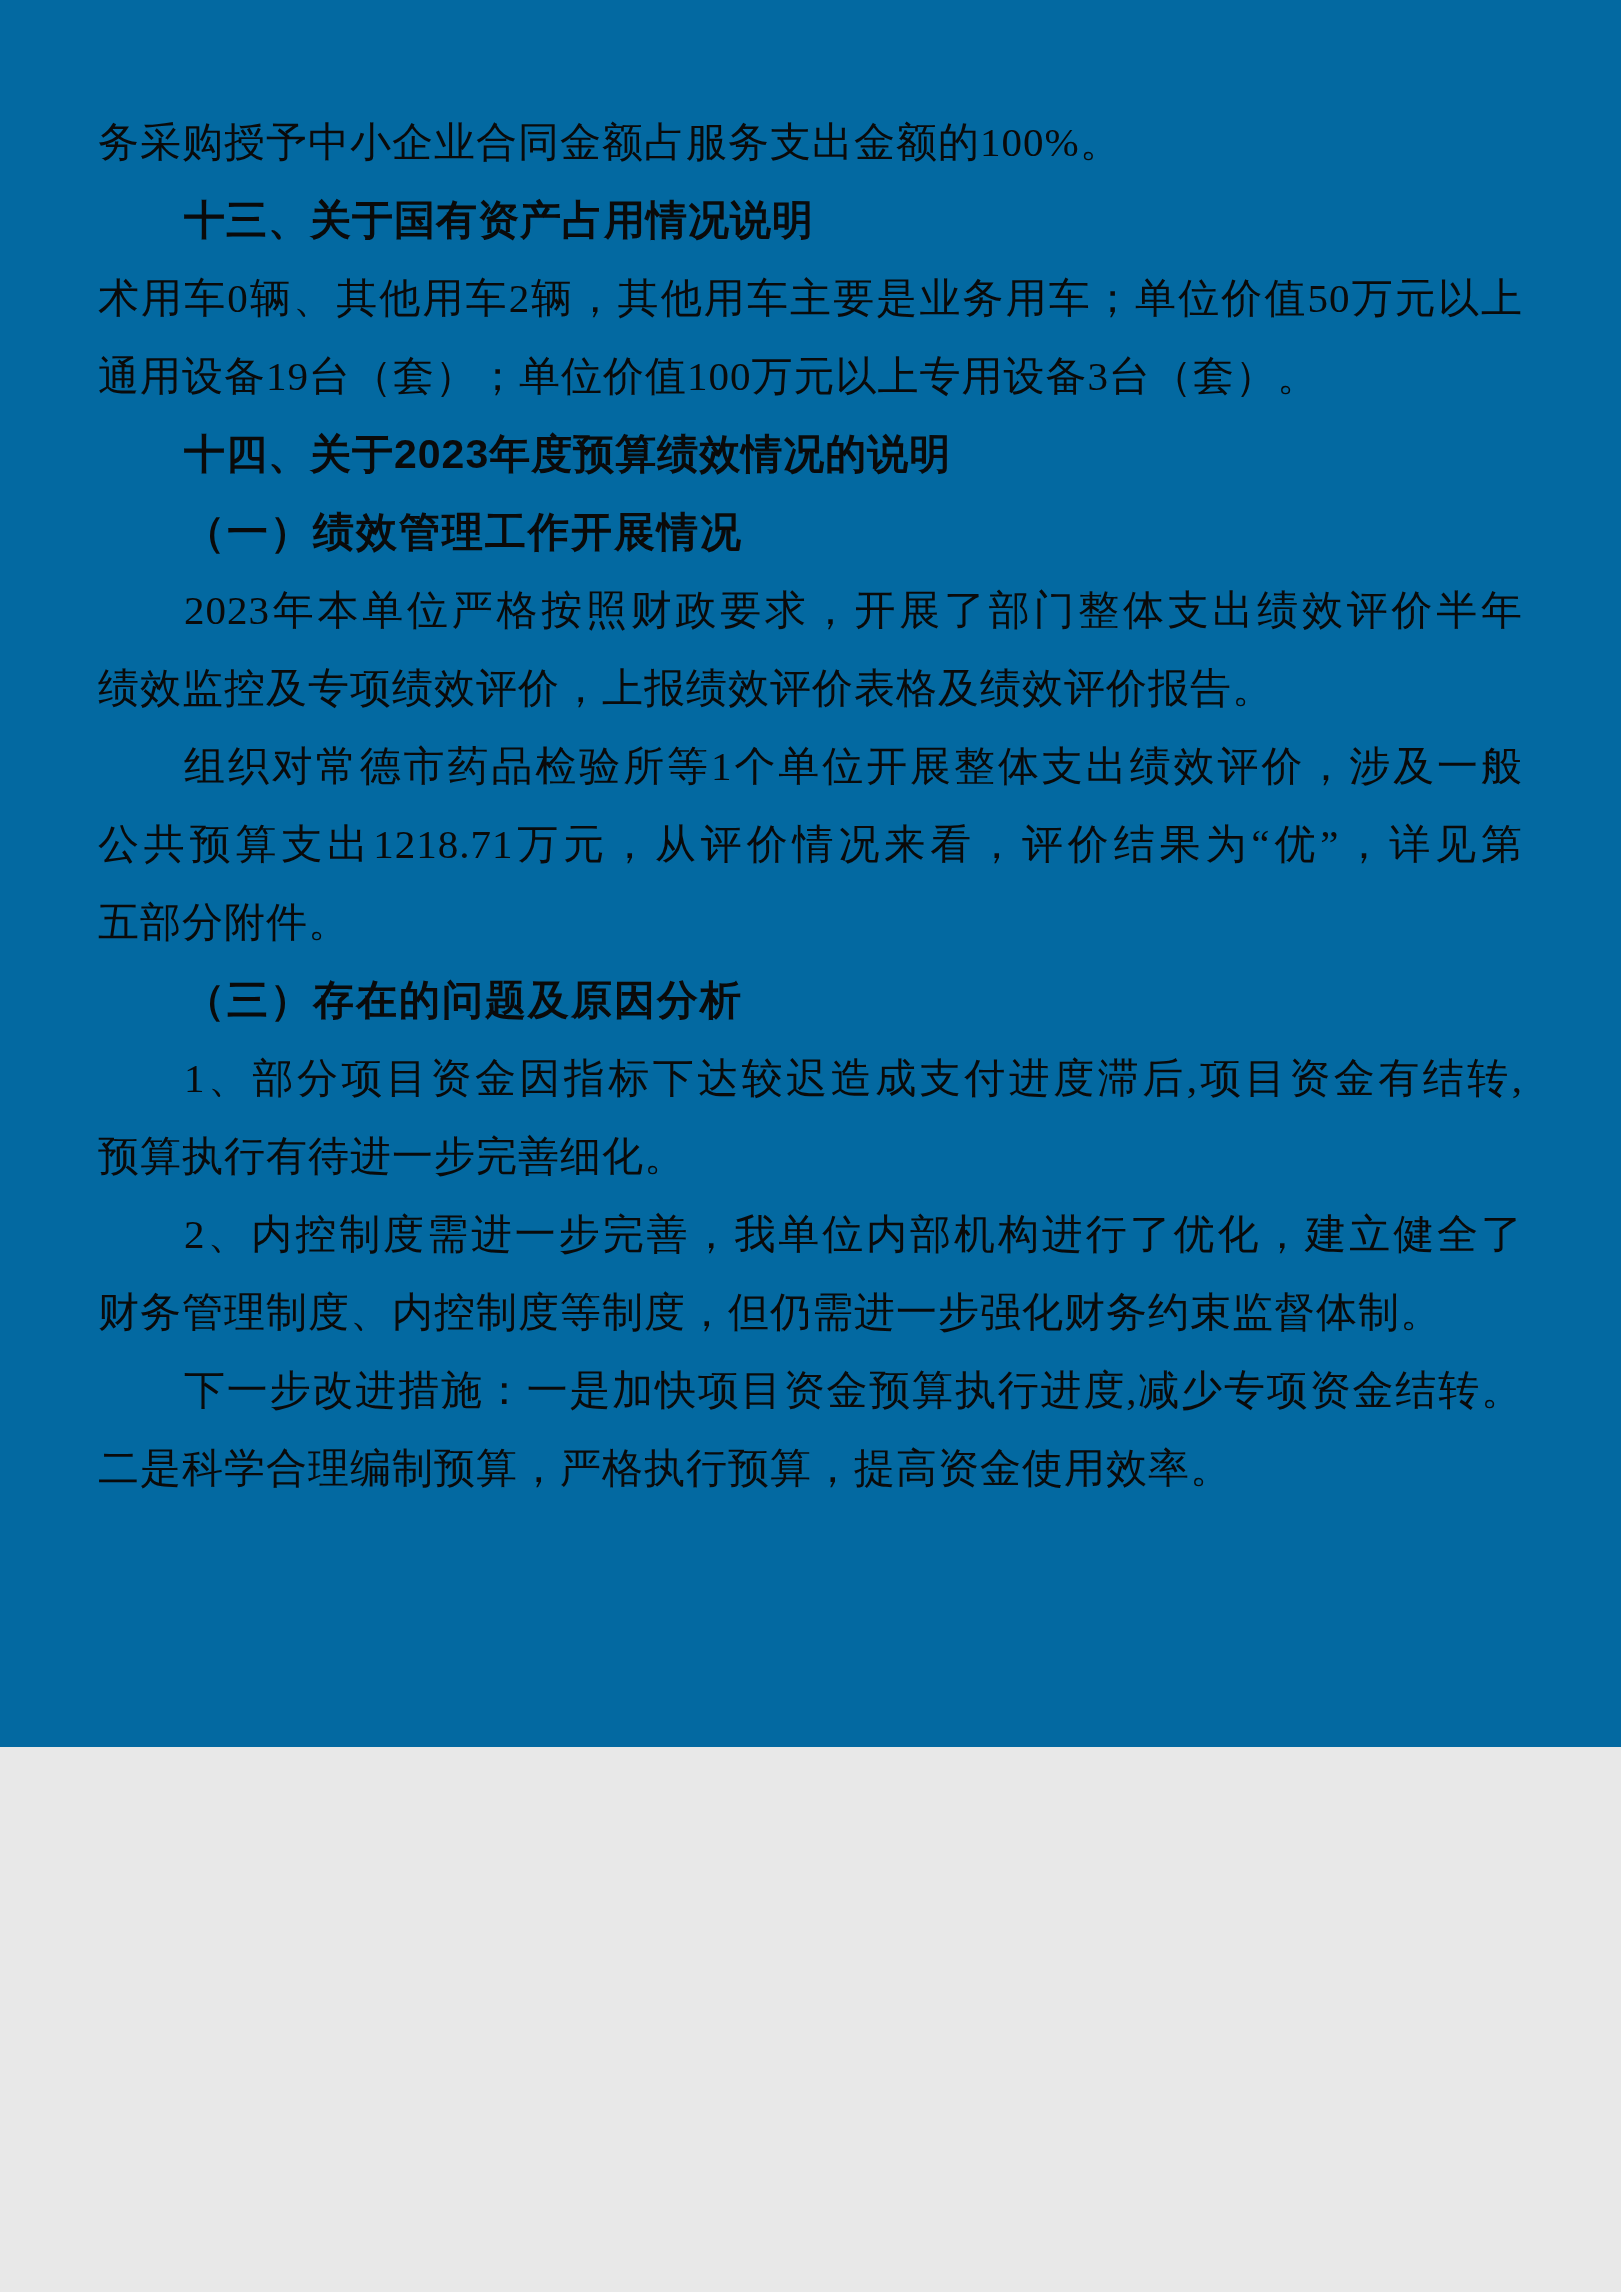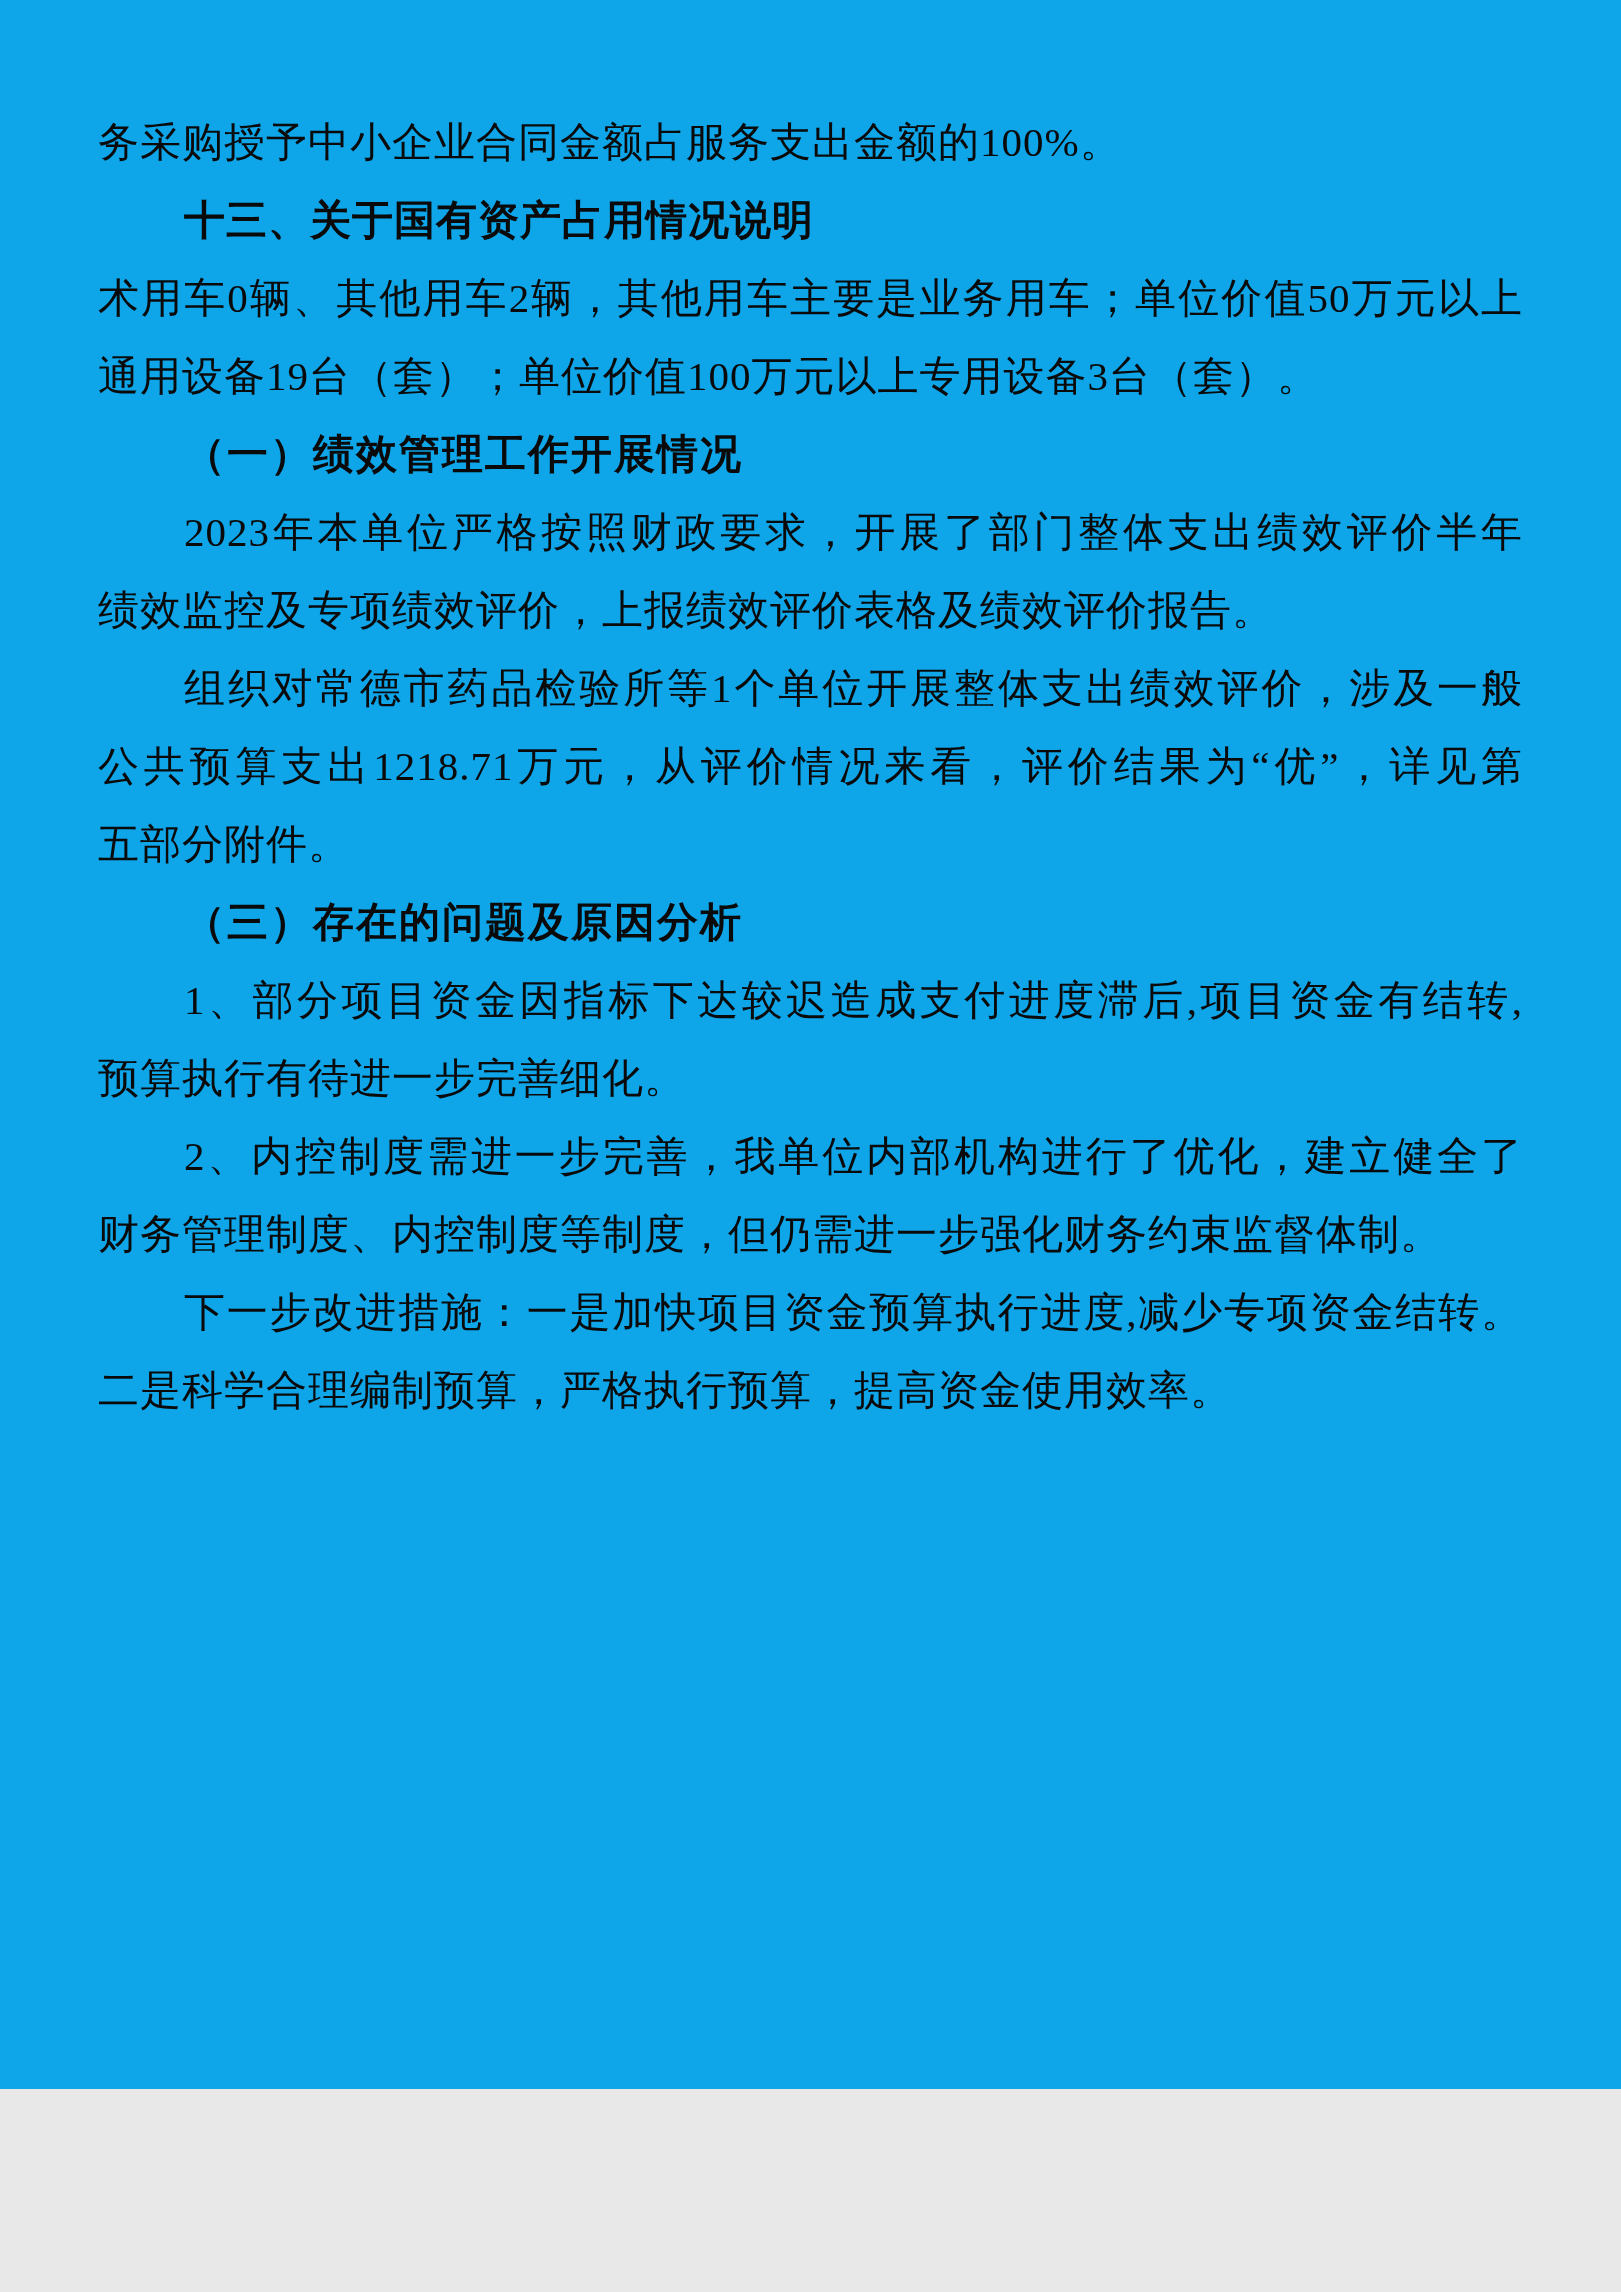--- a/index.html
+++ b/index.html
@@ -3,23 +3,23 @@
 <meta charset="utf-8">
 <style>
   html, body {
     margin: 0;
     padding: 0;
     background: #e8e8e8;
   }
   .page {
     position: relative;
     width: 1621px;
-    height: 2089px;
+    height: 1747px;
     margin: 0 auto;
-    background: #0ea5e9;
+    background: #0369a1;
     box-sizing: border-box;
     padding: 103px 98px 16px 98px;
     color: #0a0a0a;
     overflow: hidden;
   }
   .line {
     height: 78px;
     line-height: 78px;
     font-size: 41px;
     font-family: "Liberation Serif", "DejaVu Serif", serif;
@@ -51,20 +51,21 @@
   }
 </style>
 </head>
 <body>
 
 <div class="page">
   <div class="line">务采购授予中小企业合同金额占服务支出金额的100%。</div>
   <div class="line h-hei indent">十三、关于国有资产占用情况说明</div>
   <div class="line just">术用车0辆、其他用车2辆，其他用车主要是业务用车；单位价值50万元以上</div>
   <div class="line">通用设备19台（套）；单位价值100万元以上专用设备3台（套）。</div>
+  <div class="line h-hei indent">十四、关于2023年度预算绩效情况的说明</div>
   <div class="line h-kai indent">（一）绩效管理工作开展情况</div>
   <div class="line indent just">2023年本单位严格按照财政要求，开展了部门整体支出绩效评价半年</div>
   <div class="line">绩效监控及专项绩效评价，上报绩效评价表格及绩效评价报告。</div>
   <div class="line indent just">组织对常德市药品检验所等1个单位开展整体支出绩效评价，涉及一般</div>
   <div class="line just">公共预算支出1218.71万元，从评价情况来看，评价结果为“优”，详见第</div>
   <div class="line">五部分附件。</div>
   <div class="line h-kai indent">（三）存在的问题及原因分析</div>
   <div class="line indent just">1、部分项目资金因指标下达较迟造成支付进度滞后,项目资金有结转,</div>
   <div class="line">预算执行有待进一步完善细化。</div>
   <div class="line indent just">2、内控制度需进一步完善，我单位内部机构进行了优化，建立健全了</div>

